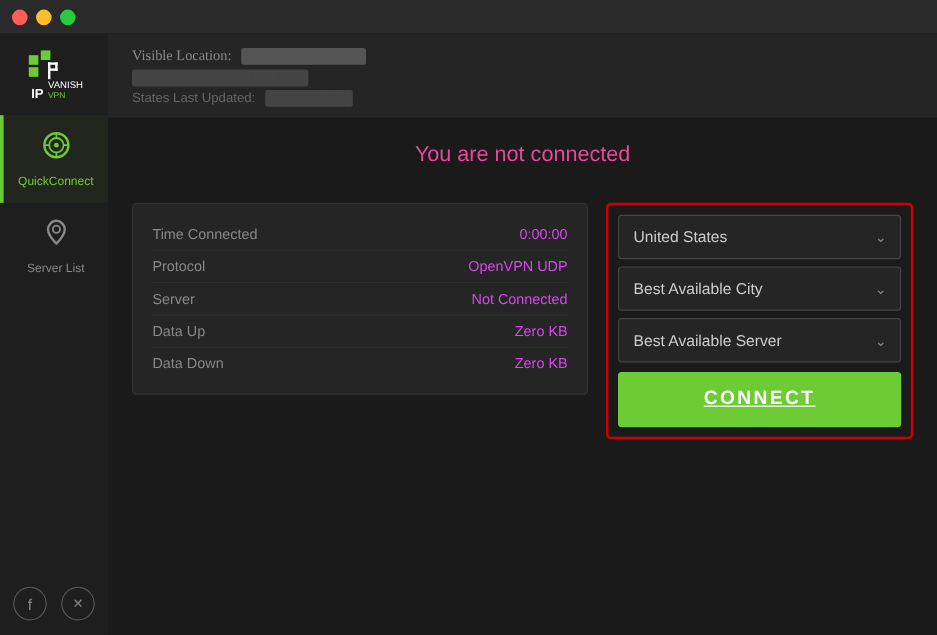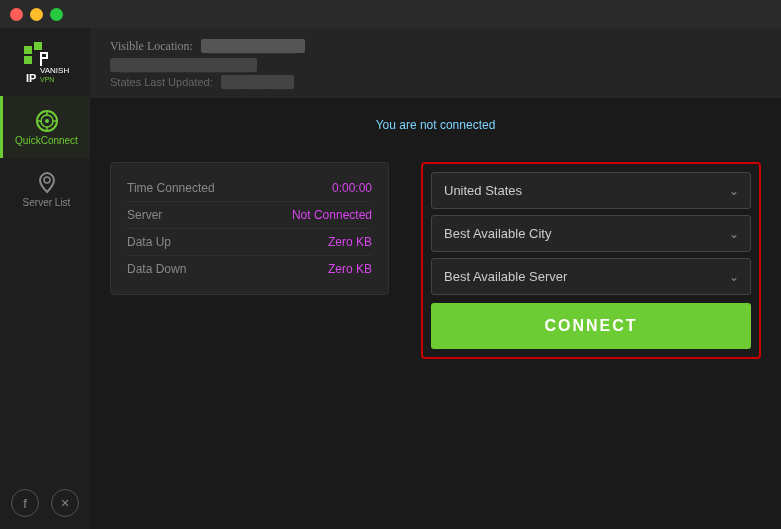--- a/index.html
+++ b/index.html
@@ -66,21 +66,21 @@
 
     .sidebar-item {
       display: flex;
       flex-direction: column;
       align-items: center;
       justify-content: center;
       padding: 12px 0;
       cursor: pointer;
       color: #888;
       font-size: 10px;
-      gap: 1px;
+      gap: 12px;
       border-left: 3px solid transparent;
     }
 
     .sidebar-item.active {
       color: #6dcc34;
       border-left: 3px solid #6dcc34;
       background: rgba(109, 204, 52, 0.05);
     }
 
     .sidebar-icon {
@@ -179,31 +179,31 @@
       cursor: pointer;
       letter-spacing: 0.5px;
     }
 
     
     .status-area {
       display: flex;
       align-items: center;
       justify-content: center;
       padding: 20px;
-      color: #7dd3fc;
-      font-size: 12px;
+      color: #ec4899;
+      font-size: 18px;
       text-align: right;
     }
 
     
     .bottom-area {
       display: flex;
       flex: 1;
       padding: 10px 20px 20px 20px;
-      gap: 32px;
+      gap: 15px;
       align-items: flex-start;
     }
 
     
     .stats-box {
       background: #252525;
       border: 1px solid #333;
       border-radius: 4px;
       padding: 12px 16px;
       flex: 1;
@@ -225,21 +225,21 @@
       font-size: 12px;
     }
 
     .stats-value {
       color: #d946ef;
       font-size: 12px;
     }
 
     
     .connect-panel {
-      width: 340px;
+      width: 256px;
       display: flex;
       flex-direction: column;
       gap: 6px;
       border: 2px solid #cc0000;
       border-radius: 4px;
       padding: 8px;
       background: #1a1a1a;
     }
 
     .select-wrapper {
@@ -275,20 +275,21 @@
       background: #6dcc34;
       border: none;
       border-radius: 3px;
       color: #fff;
       font-size: 16px;
       font-weight: bold;
       padding: 14px;
       cursor: pointer;
       letter-spacing: 2px;
       margin-top: 2px;
+      text-decoration: underline;
     }
   </style>
 </head>
 <body>
 
 <div class="titlebar">
   <span class="traffic-light tl-red"></span>
   <span class="traffic-light tl-yellow"></span>
   <span class="traffic-light tl-green"></span>
 </div>
@@ -373,20 +374,24 @@
     </div>
 
     <div class="bottom-area">
 
       <div class="stats-box">
         <div class="stats-row">
           <span class="stats-label">Time Connected</span>
           <span class="stats-value">0:00:00</span>
         </div>
         <div class="stats-row">
+          <span class="stats-label">Protocol</span>
+          <span class="stats-value">OpenVPN UDP</span>
+        </div>
+        <div class="stats-row">
           <span class="stats-label">Server</span>
           <span class="stats-value">Not Connected</span>
         </div>
         <div class="stats-row">
           <span class="stats-label">Data Up</span>
           <span class="stats-value">Zero KB</span>
         </div>
         <div class="stats-row">
           <span class="stats-label">Data Down</span>
           <span class="stats-value">Zero KB</span>

